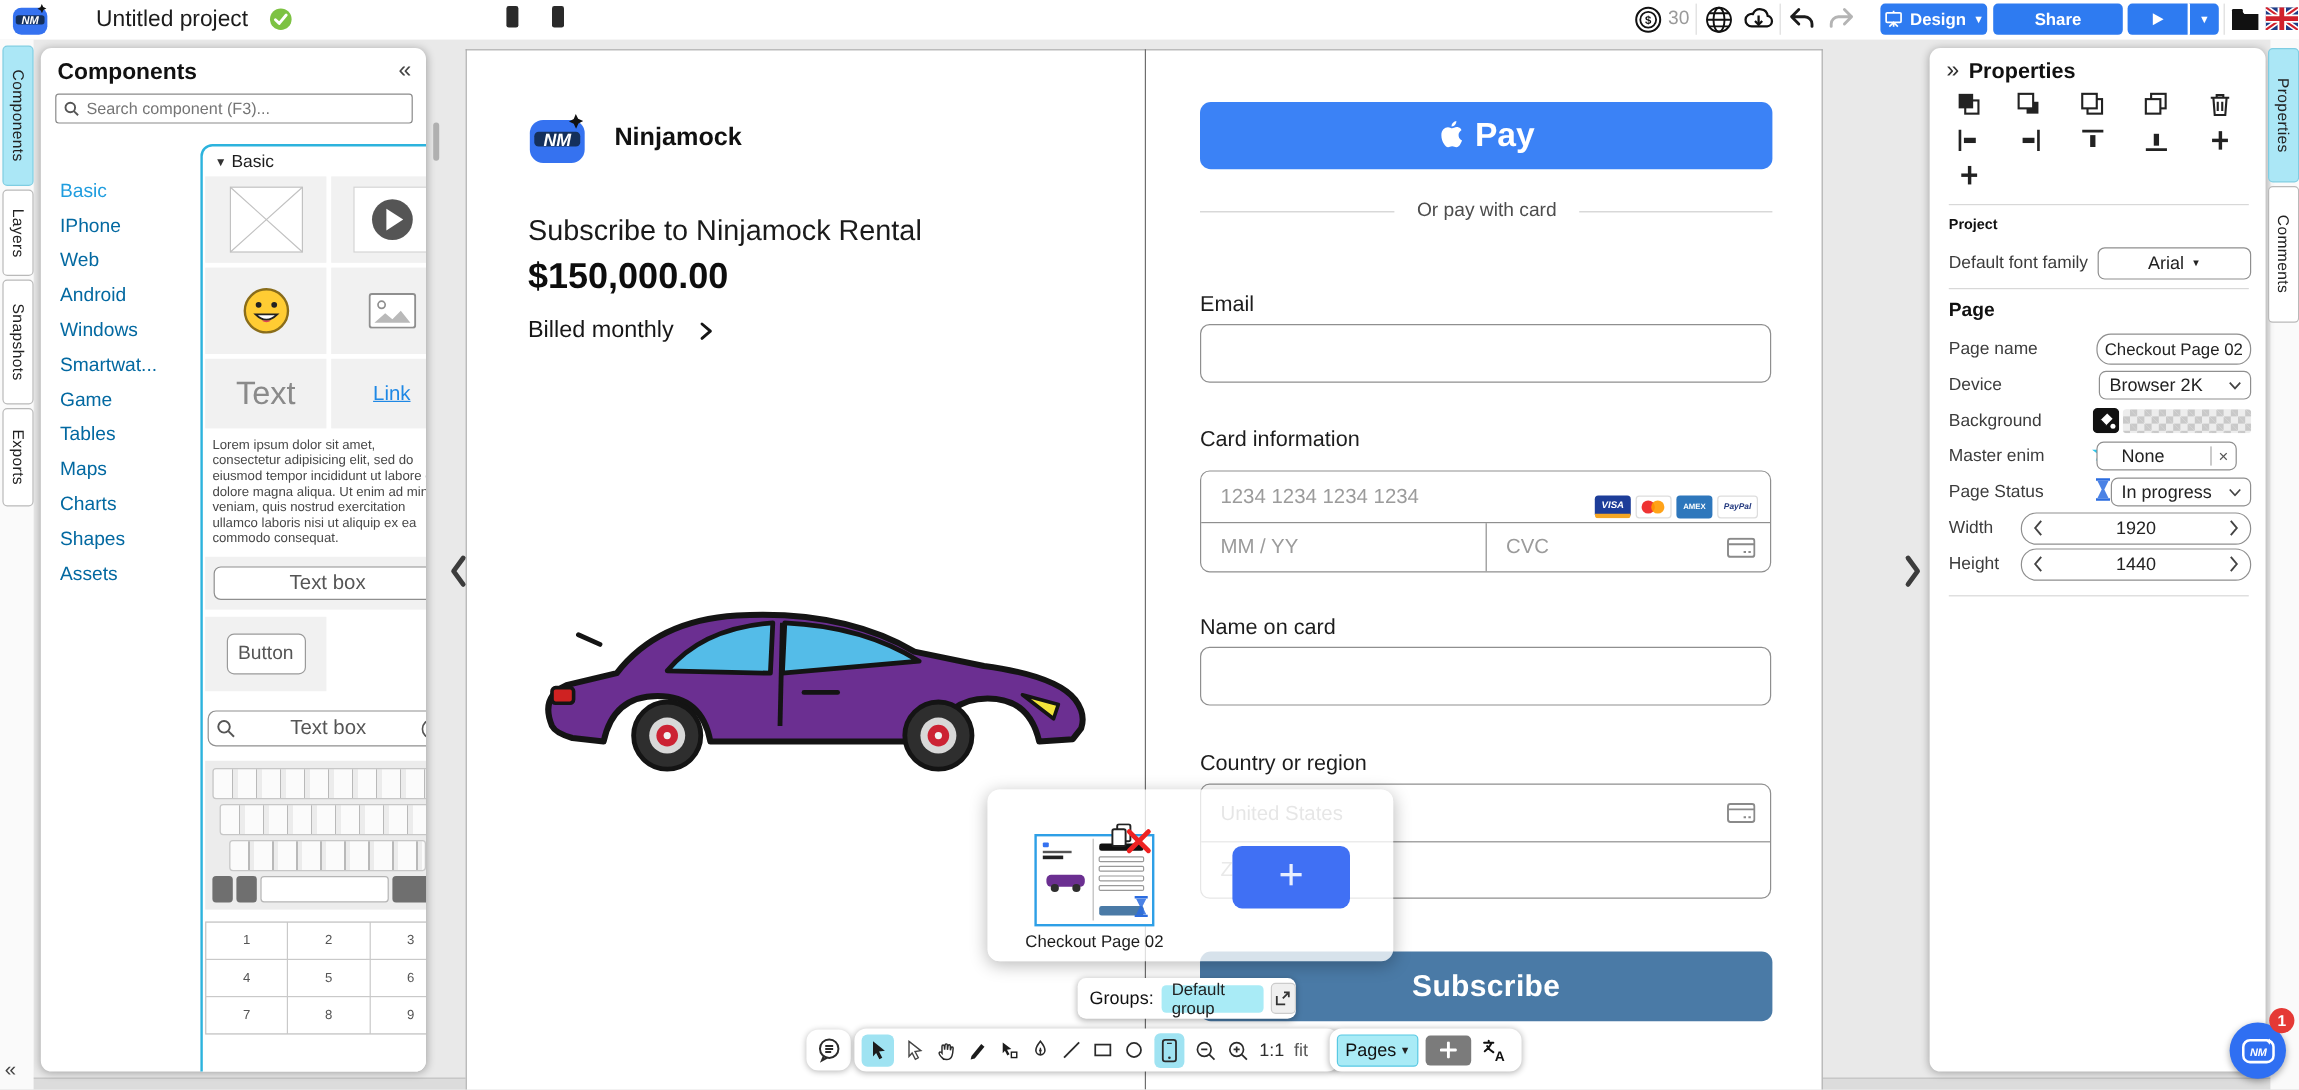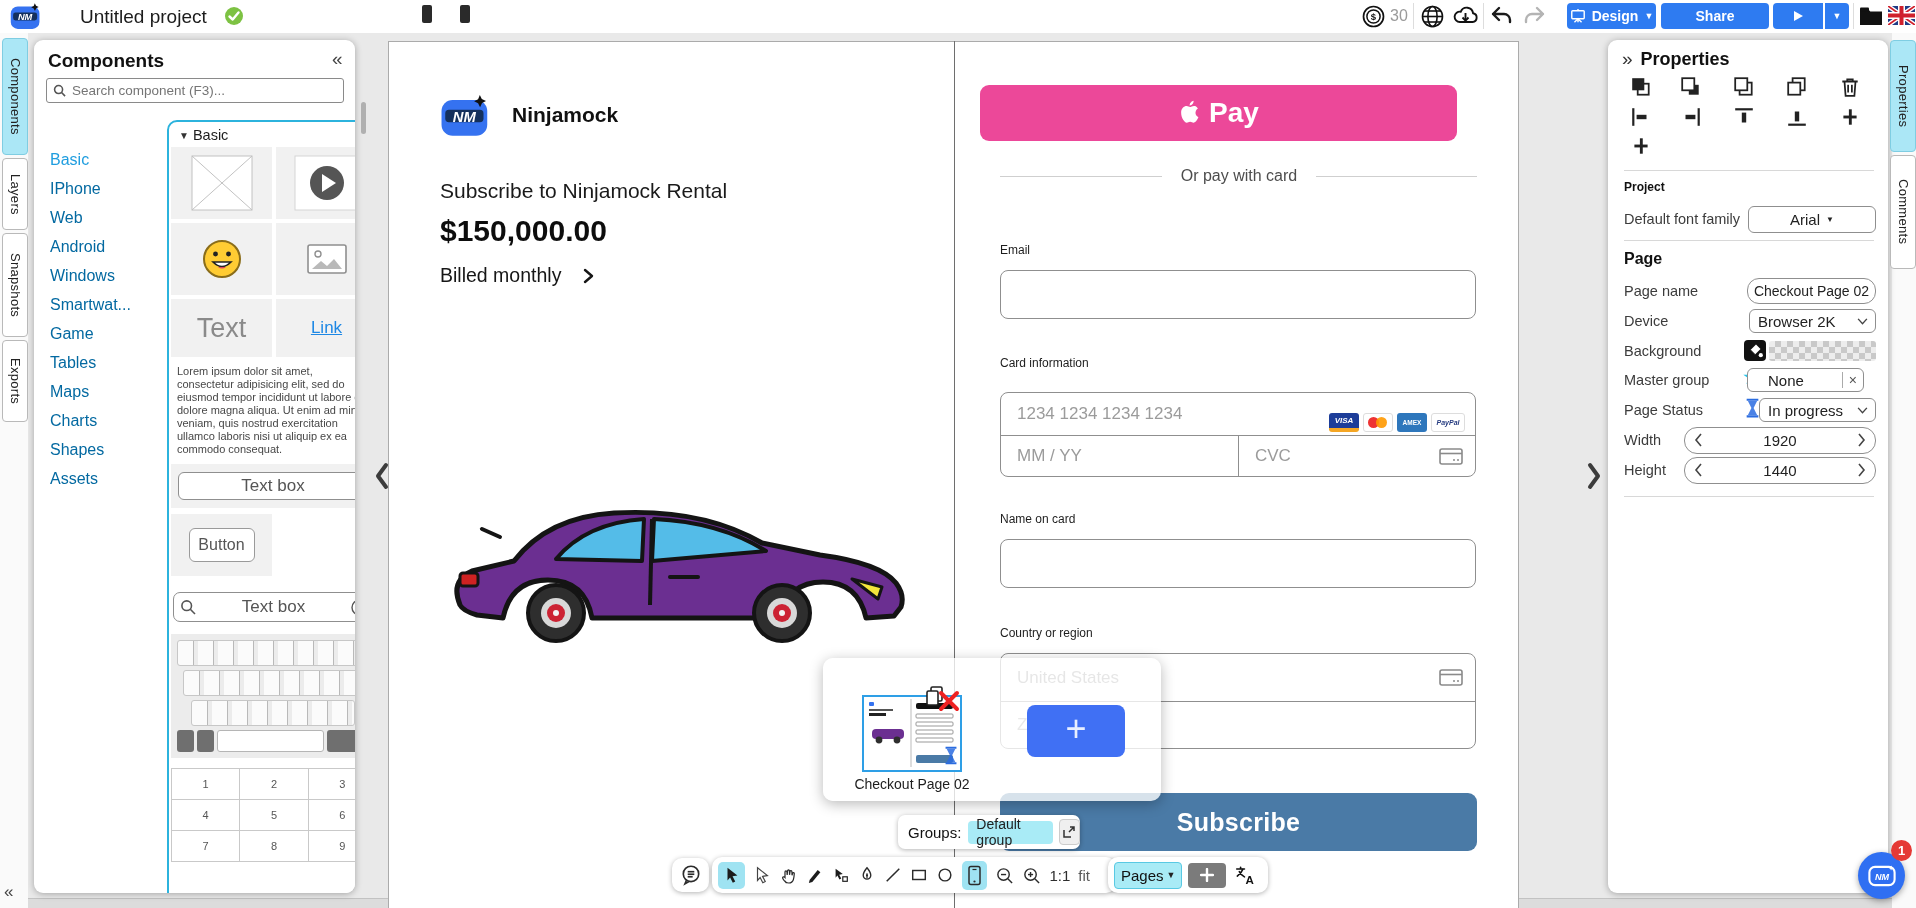--- a/index.html
+++ b/index.html
@@ -18,21 +18,21 @@
   .vtab{display:flex;align-items:center;justify-content:center;background:#fff;border:1px solid #b9b9b9;border-radius:4px;z-index:31;}
   .vtab span{writing-mode:vertical-rl;font-size:13px;color:#222;letter-spacing:.3px;}
   .vtab.active{background:#abe7f6;border-color:#7fcde2;}
   
   .cat{height:29px;line-height:29px;font-size:16px;color:#0369a1;padding-left:2px;cursor:pointer;}
   .cat.active{color:#1f9ddf;}
   .cell{background:#f1f1f1;display:flex;align-items:center;justify-content:center;}
   .keyrow{background-image:repeating-linear-gradient(90deg,#fbfbfb 0 15px,#b9b9b9 15px 16px,#ececec 16px 20px);border:1px solid #c7c7c7;border-radius:3px;}
   
   .fld{background:#fff;border:1.6px solid #8f8f8f;border-radius:8px;}
-  .lbl{font-size:12px;color:#1d1d1d;}
+  .lbl{font-size:18px;color:#1d1d1d;}
   .ph{color:#9b9b9b;font-size:17px;}
   
   .prow{position:absolute;left:16px;width:252px;height:26px;display:flex;align-items:center;}
   .prow .plabel{font-size:14.5px;color:#3c3c3c;}
   .ctrl{border:1px solid #8f8f8f;border-radius:6px;background:#fff;font-size:15px;color:#222;display:flex;align-items:center;}
   .chip{background:#a9ebf6;border-radius:4px;display:flex;align-items:center;justify-content:center;}
   .checker{background-color:#ededed;background-image:linear-gradient(45deg,#c9c9c9 25%,transparent 25%,transparent 75%,#c9c9c9 75%),linear-gradient(45deg,#c9c9c9 25%,transparent 25%,transparent 75%,#c9c9c9 75%);background-size:12px 12px;background-position:0 0,6px 6px;}
 </style>
 </head>
 <body>
@@ -153,21 +153,21 @@
 
 <div class="abs" style="left:440px;top:95px;z-index:3;">
   <svg width="50" height="42" viewBox="0 0 40 34">
     <rect x="1" y="4" width="37" height="29" rx="9" fill="#3572f0"></rect>
     <rect x="4" y="12" width="31" height="10" rx="3" fill="#14305c"></rect>
     <text x="19.5" y="21.5" font-size="12" font-weight="bold" font-style="italic" fill="#fff" text-anchor="middle" font-family="Liberation Sans,sans-serif">NM</text>
     <path d="M32 0l1.6 3.2L37 4.8l-3.2 1.6L32.2 10 30.6 6.6 27.4 5l3.2-1.6z" fill="#111"></path>
   </svg>
 </div>
 <div class="abs" style="left:512px;top:103px;font-size:21px;font-weight:bold;color:#111;z-index:3;">Ninjamock</div>
-<div class="abs" style="left:440px;top:179px;font-size:21px;color:#1a1a1a;z-index:3;">Subscribe to Ninjamock Rental</div>
+<div class="abs" style="left:440px;top:179px;font-size:24px;color:#1a1a1a;z-index:3;">Subscribe to Ninjamock Rental</div>
 <div class="abs" style="left:440px;top:214px;font-size:30px;font-weight:bold;color:#0d0d0d;z-index:3;">$150,000.00</div>
 <div class="abs flex" style="left:440px;top:264px;z-index:3;">
   <span style="font-size:19.5px;color:#161616;">Billed monthly</span>
   <svg width="11" height="16" viewBox="0 0 11 16" style="margin-left:22px;">
       <polyline points="2,2 9,8 2,14" fill="none" stroke="#161616" stroke-width="2.4" stroke-linecap="round" stroke-linejoin="round"></polyline>
     </svg>
 </div>
 
 <div class="abs" style="left:430px;top:477px;z-index:3;">
   <svg width="475" height="176" viewBox="0 0 475 176">
@@ -183,21 +183,21 @@
     <circle cx="126" cy="136" r="15" fill="#d8d8d8"></circle>
     <circle cx="126" cy="136" r="9" fill="#cc2233"></circle>
     <circle cx="126" cy="136" r="3" fill="#f2f2f2"></circle>
     <circle cx="352" cy="136" r="28" fill="#2e2e2e" stroke="#141414" stroke-width="4"></circle>
     <circle cx="352" cy="136" r="15" fill="#d8d8d8"></circle>
     <circle cx="352" cy="136" r="9" fill="#cc2233"></circle>
     <circle cx="352" cy="136" r="3" fill="#f2f2f2"></circle>
   </svg>
 </div>
 
-<div class="abs flex" style="left:980px;top:85px;width:477px;height:56px;background:#ec4899;border-radius:9px;justify-content:center;z-index:3;">
+<div class="abs flex" style="left:1000px;top:85px;width:477px;height:56px;background:#3b82f6;border-radius:9px;justify-content:center;z-index:3;">
   <svg width="24" height="28" viewBox="0 0 20 24" style="margin-right:7px;">
     <path fill="#fff" d="M13.1 1.6c.1 1-.3 2-.9 2.7-.6.7-1.6 1.3-2.5 1.2-.1-1 .4-2 1-2.6.6-.7 1.7-1.2 2.4-1.3zM16.8 8.1c-.1.1-2.1 1.2-2.1 3.6 0 2.7 2.4 3.7 2.5 3.7 0 .1-.4 1.4-1.3 2.7-.7 1.1-1.5 2.2-2.8 2.2-1.2 0-1.6-.7-3-.7-1.3 0-1.8.7-2.9.7-1.2 0-2.1-1.2-2.9-2.3C3.2 16.5 2.4 14 2.4 11.7c0-3.7 2.4-5.7 4.7-5.7 1.2 0 2.2.8 3 .8.7 0 1.9-.9 3.3-.9.5 0 2.4.1 3.4 2.2z"></path>
   </svg>
   <span style="color:#fff;font-size:28px;font-weight:600;">Pay</span>
 </div>
 <div class="abs" style="left:1000px;top:176px;width:162px;height:1px;background:#cfcfcf;z-index:3;"></div>
 <div class="abs" style="left:1316px;top:176px;width:161px;height:1px;background:#cfcfcf;z-index:3;"></div>
 <div class="abs" style="left:1172px;top:167px;width:134px;text-align:center;font-size:16px;color:#4d4d4d;z-index:3;">Or pay with card</div>
 
 <div class="abs lbl" style="left:1000px;top:243px;z-index:3;">Email</div>
@@ -646,21 +646,21 @@
       <svg width="22" height="21" viewBox="0 0 22 21">
           <rect width="22" height="21" rx="4" fill="#111"></rect>
           <path d="M6.5 10l5.5-5.5 4.5 4.5-5.5 5.5z" fill="#fff"></path>
           <path d="M6.5 10l4.5 4.5" stroke="#111" stroke-width="1"></path>
           <circle cx="16.8" cy="15.2" r="2.1" fill="#fff"></circle>
         </svg>
     </span>
     <span class="checker" style="position:absolute;right:0;width:107px;height:20px;border-radius:3px;"></span>
   </div>
   <div class="prow" style="top:327px;">
-    <span class="plabel">Master group</span>
+    <span class="plabel">Master enim</span>
     <span class="abs" style="left:118px;top:-2px;font-size:21px;color:#2cc5ea;">★</span>
     <span class="ctrl" style="position:absolute;right:12px;width:117px;height:24px;padding-left:20px;box-sizing:border-box;">
       <span style="flex:1;">None</span>
       <span style="border-left:1px solid #aaa;padding:0 6px;color:#555;font-size:14px;">×</span>
     </span>
   </div>
   <div class="prow" style="top:357px;">
     <span class="plabel">Page Status</span>
     <span class="abs" style="left:121px;top:1px;">
       <svg width="15" height="20" viewBox="0 0 18 22">

